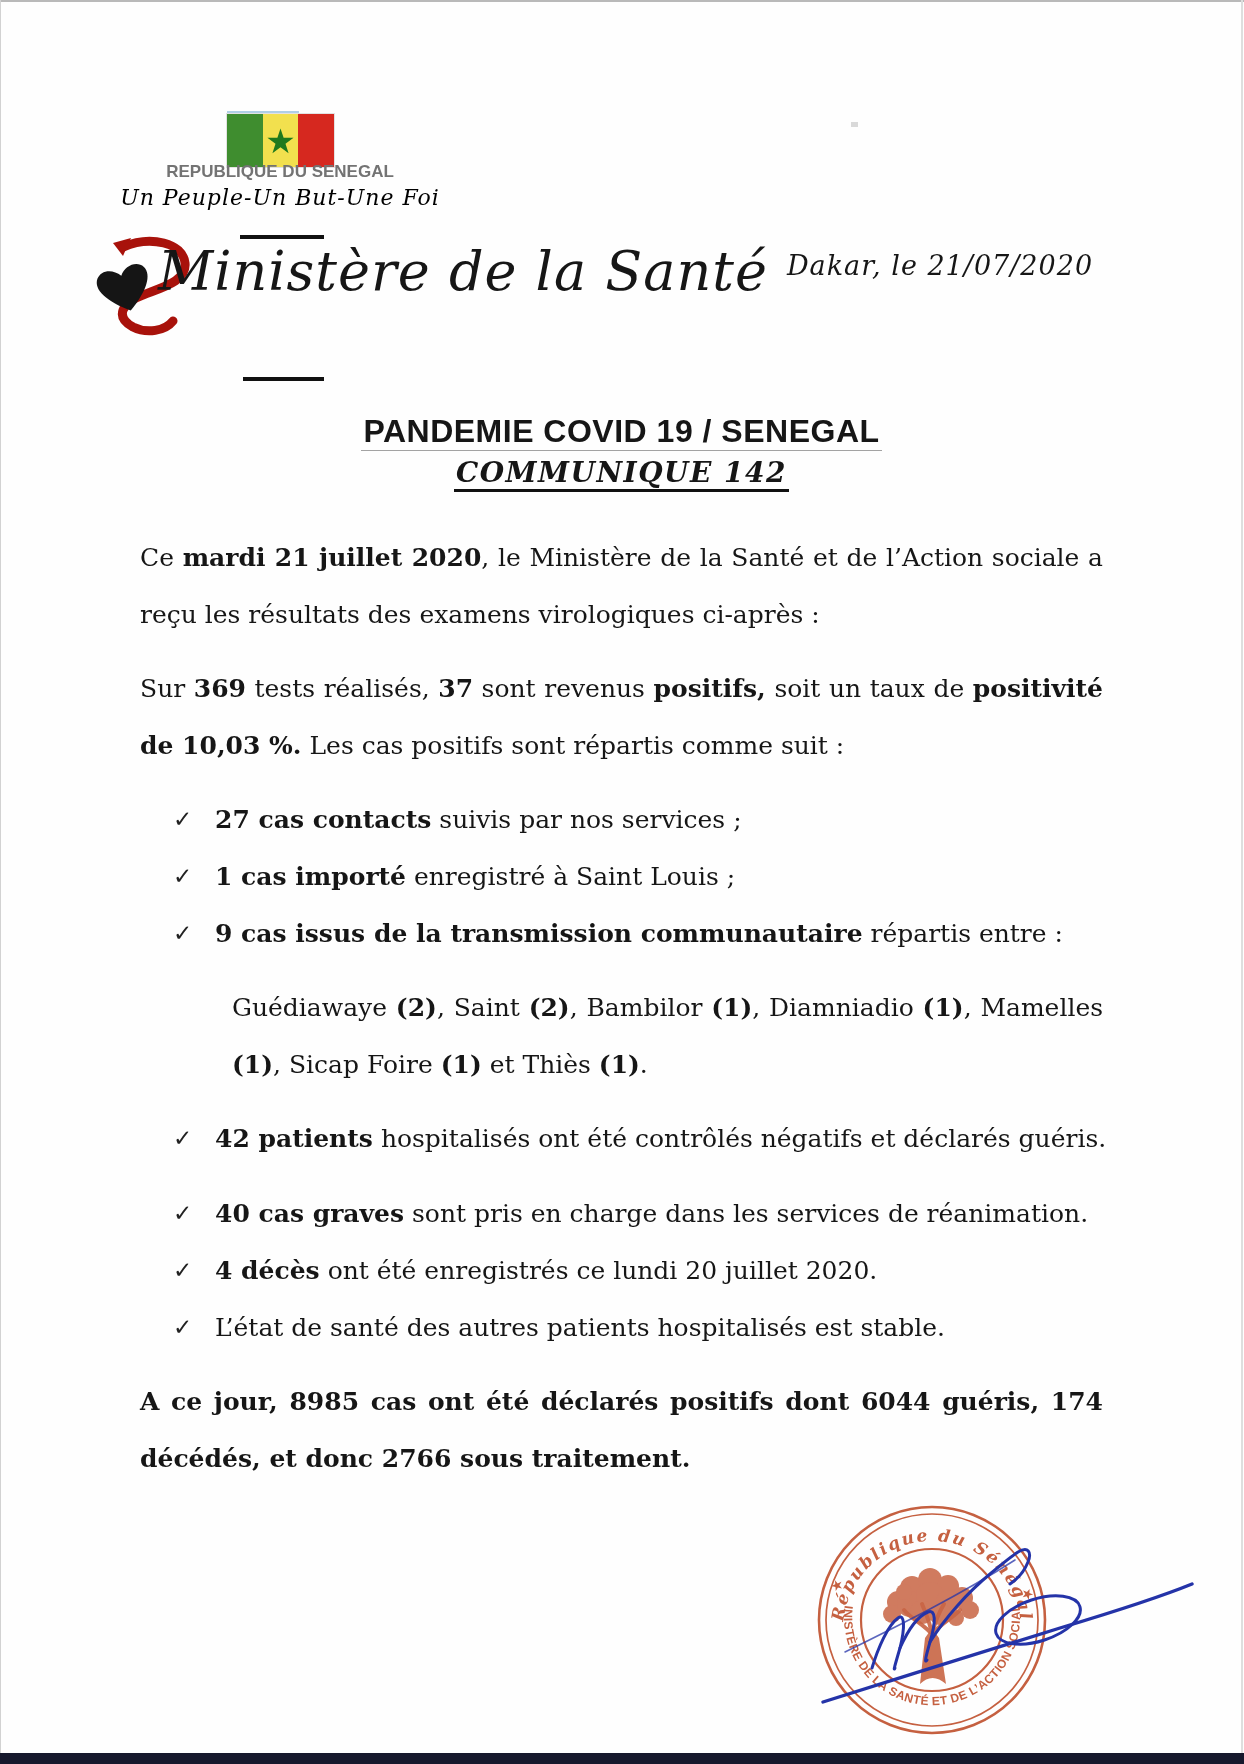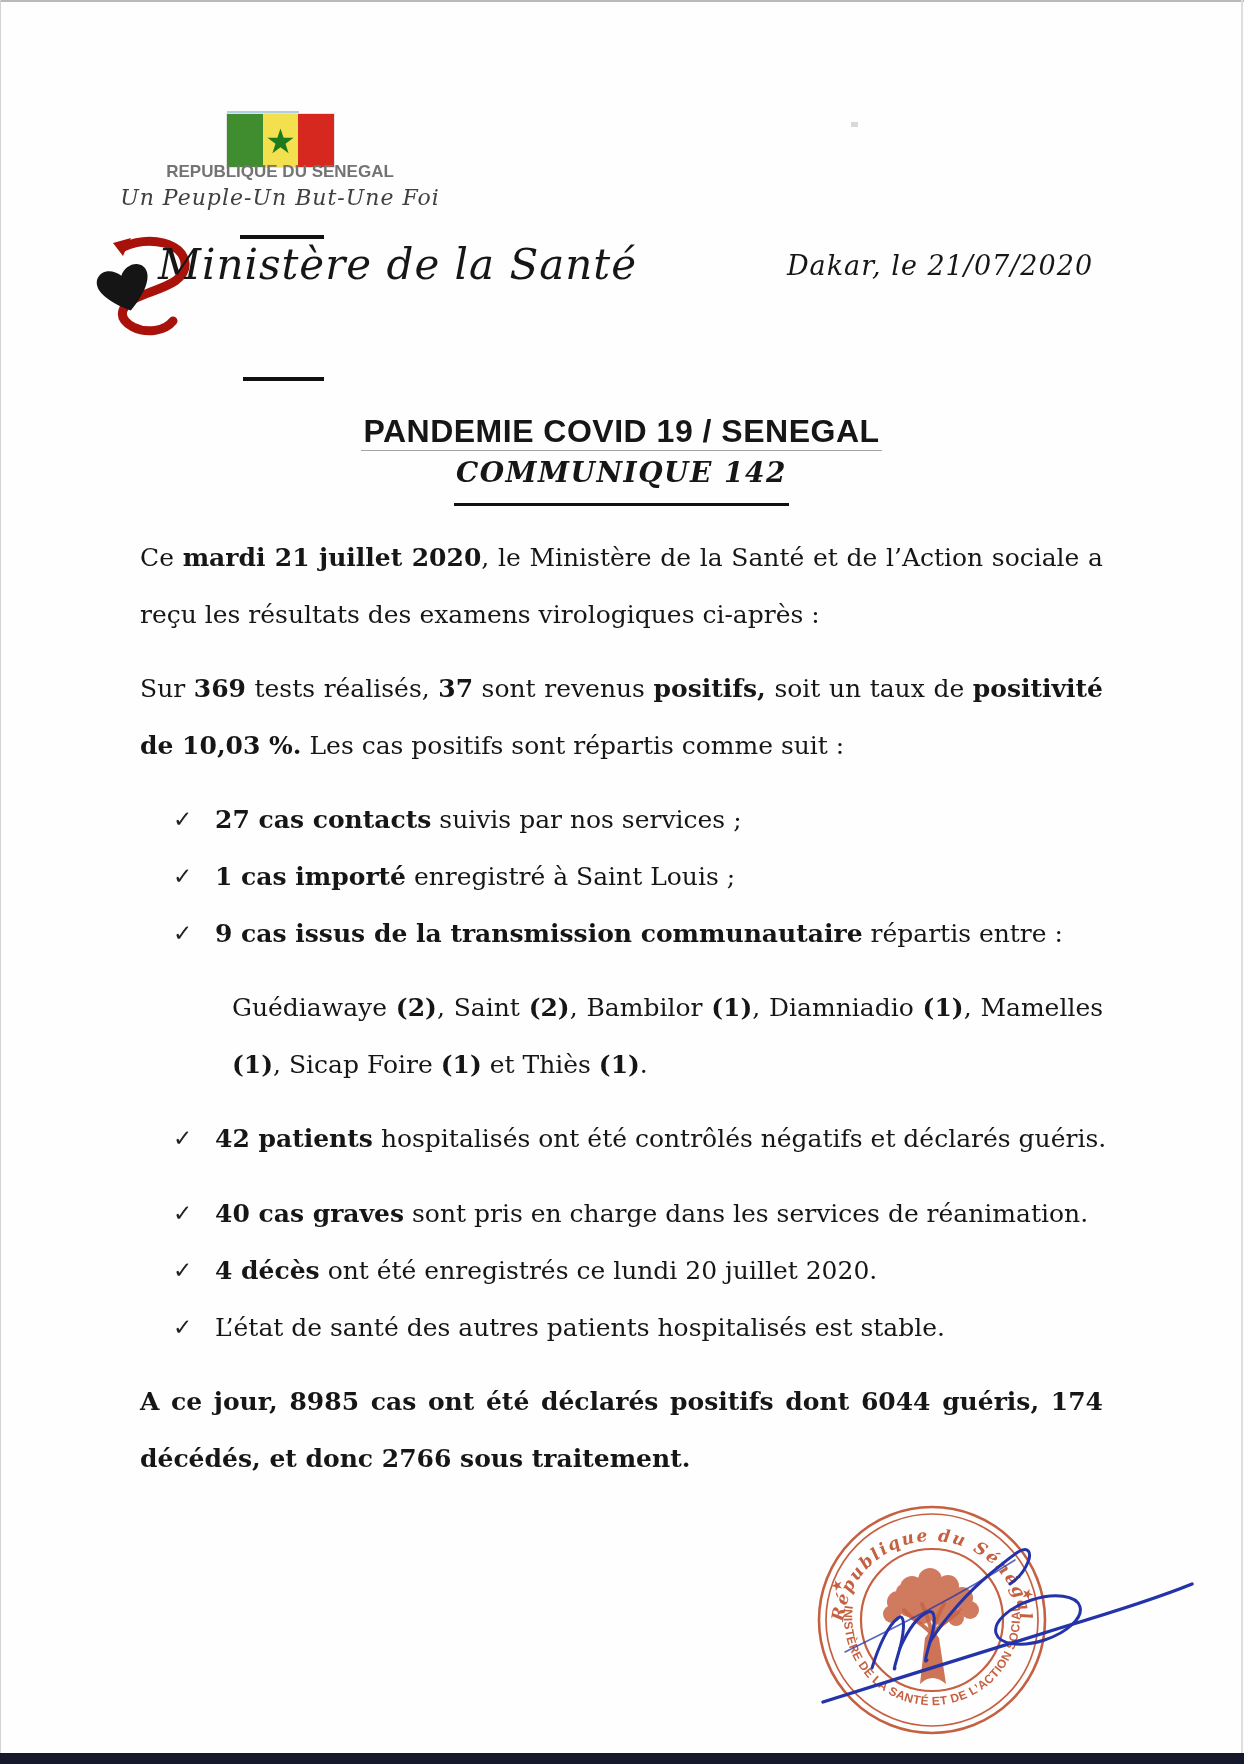--- a/index.html
+++ b/index.html
@@ -14,35 +14,35 @@
 
   
   .flag{position:absolute;left:227px;top:114px;width:107px;height:53px;display:flex;box-shadow:0 0 0 1px #e2e2e2;}
   .flag .stripe{flex:1;}
   .flag-star{position:absolute;left:227px;top:114px;width:107px;height:53px;display:flex;align-items:center;justify-content:center;
              font-size:34px;line-height:0;color:#1f7a1d;font-family:"DejaVu Sans",sans-serif;}
   .flag-artifact{position:absolute;left:227px;top:111px;width:72px;height:3px;background:#9cc3e0;opacity:.8;}
   .republic{position:absolute;left:130px;top:162px;width:300px;text-align:center;
             font-family:"Liberation Sans",sans-serif;font-weight:bold;font-size:17px;color:#737373;}
   .motto{position:absolute;left:120px;top:185px;width:320px;text-align:center;
-         font-style:italic;font-size:22px;letter-spacing:1px;color:#404040;}
+         font-style:italic;font-size:22px;letter-spacing:1px;color:#000000;}
   .rule{position:absolute;background:#111;}
   .rule-1{left:240px;top:235px;width:84px;height:4px;}
   .rule-2{left:243px;top:377px;width:81px;height:4px;}
   .logo{position:absolute;left:85px;top:233px;}
-  .ministry-1{position:absolute;left:158px;top:240px;font-style:italic;font-size:42px;letter-spacing:1px;}
+  .ministry-1{position:absolute;left:158px;top:240px;font-style:italic;font-size:54px;letter-spacing:1px;}
   .ministry-2{position:absolute;left:148px;top:318px;font-style:italic;font-size:42px;letter-spacing:1px;}
   .dateline{position:absolute;left:750px;top:250px;width:380px;text-align:center;font-style:italic;font-size:27px;letter-spacing:1px;}
 
   
   .title-wrap{position:absolute;left:123px;top:414px;width:997px;text-align:center;}
   .title-1{display:inline-block;font-family:"Liberation Sans",sans-serif;font-weight:bold;font-size:32px;
            letter-spacing:.5px;border-bottom:1px solid #a3a3a3;padding:0 2px 2px 2px;line-height:34px;}
   .title-2{display:inline-block;margin-top:7px;font-weight:bold;font-style:italic;font-size:28px;
-           letter-spacing:1.5px;border-bottom:3px solid #111;padding:0 2px 15px 2px;line-height:30px;}
+           letter-spacing:1.5px;border-bottom:3px solid #111;padding:0 2px 1px 2px;line-height:30px;}
 
   
   .content{position:absolute;left:123px;top:512px;width:997px;font-size:25px;line-height:57px;text-align:justify;}
   .content p{margin:17px;}
   b{font-weight:bold;}
   .li{position:relative;padding-left:92px;}
   .check{position:absolute;left:50px;top:0;font-family:"DejaVu Sans",sans-serif;font-size:23px;color:#222;}
   .community{padding-left:92px;}
   .mt8{margin-top:8px;} .mt17{margin-top:17px;} .mt18{margin-top:18px;} .mt43{margin-top:43px;}
   .summary{font-weight:bold;}

